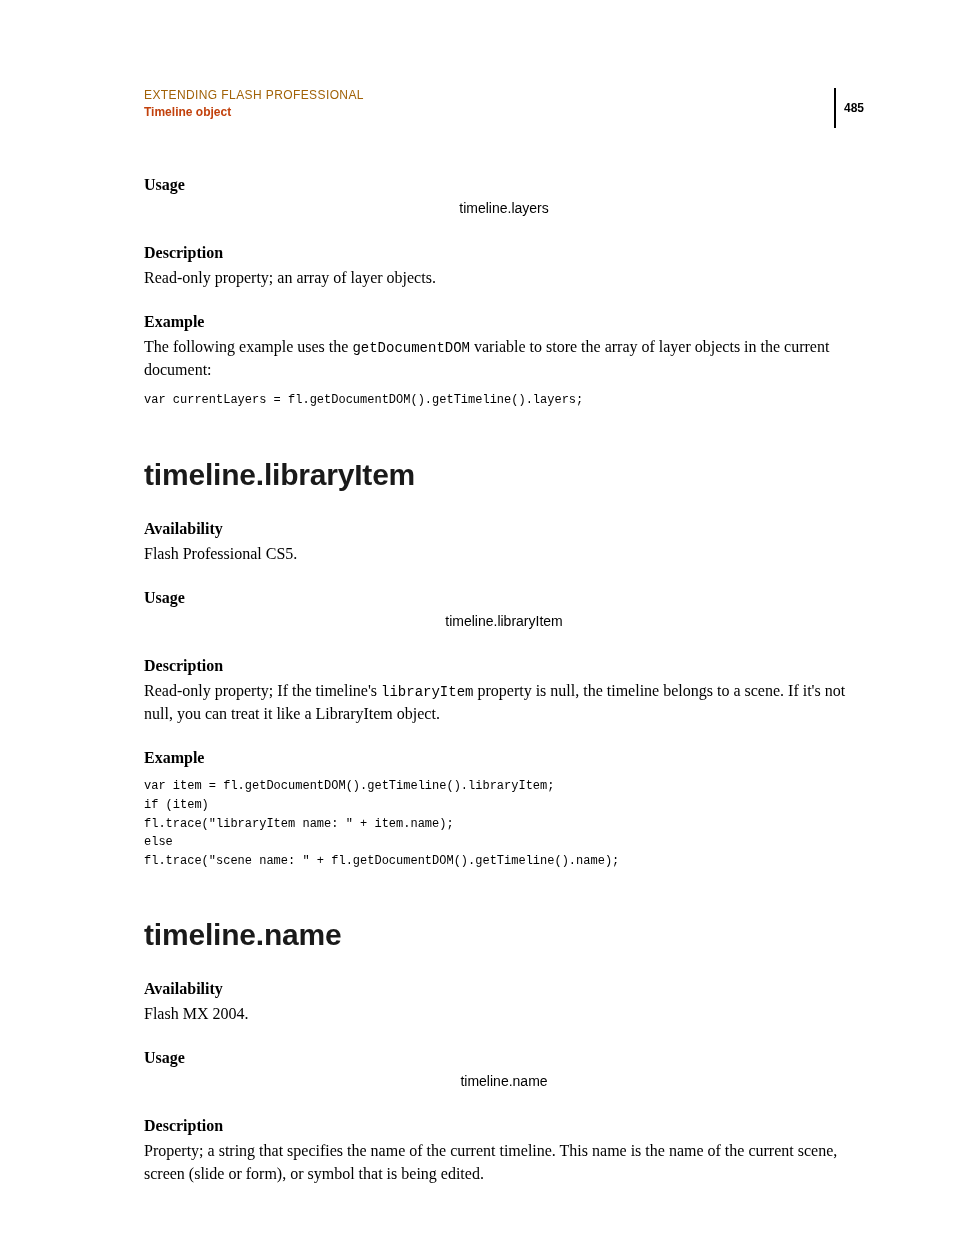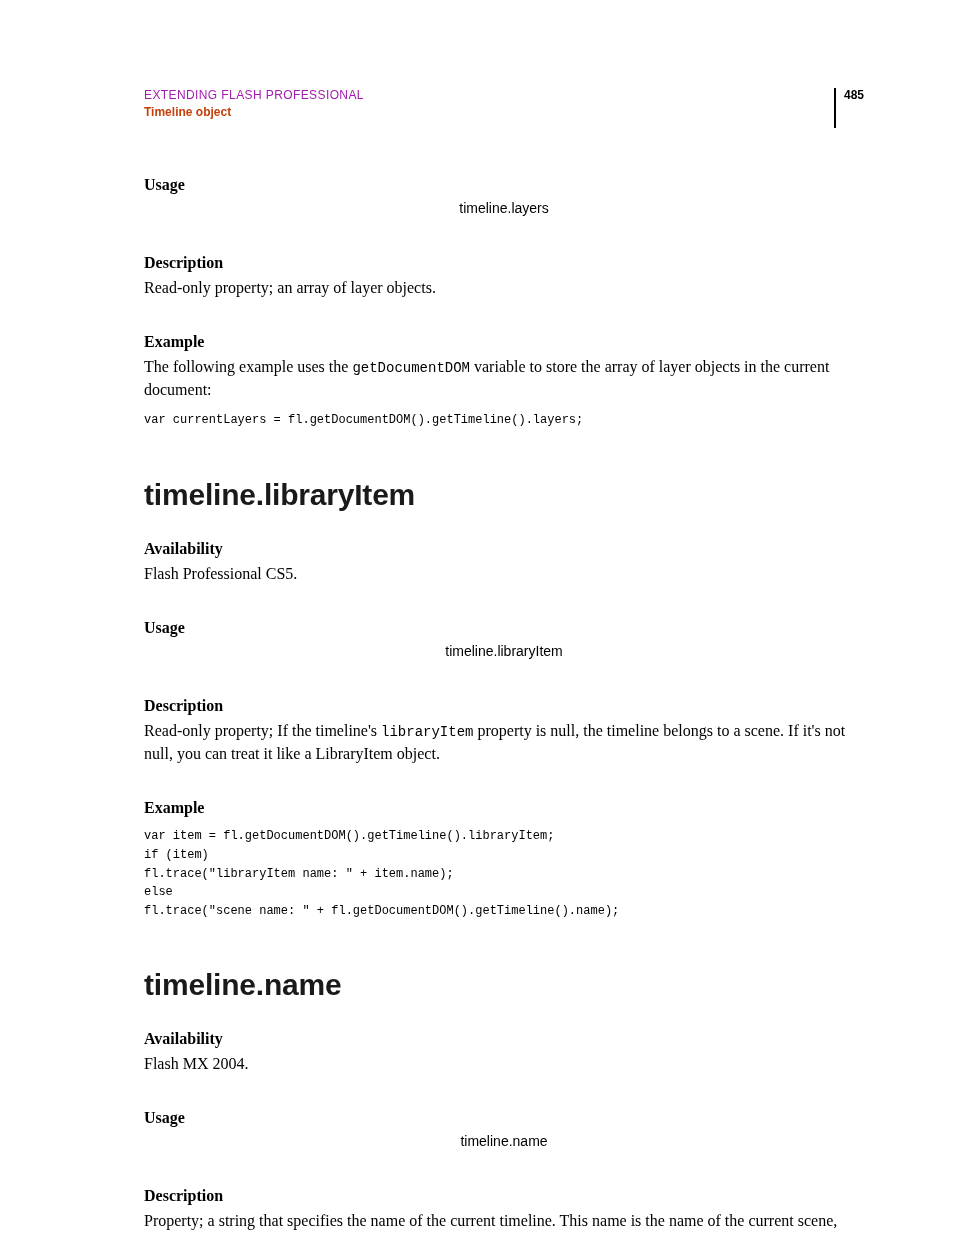--- a/index.html
+++ b/index.html
@@ -14,50 +14,50 @@
     display: flex;
     justify-content: space-between;
     align-items: flex-start;
     margin-bottom: 48px;
   }
   .header-left { flex: 1; }
   .header-title {
     font-family: "Myriad Pro", "Segoe UI", Arial, sans-serif;
     font-size: 12px;
     letter-spacing: 0.4px;
-    color: #a21caf;
+    color: #a16207;
     margin-bottom: 3px;
   }
   .header-sub {
     font-family: "Myriad Pro", "Segoe UI", Arial, sans-serif;
     font-size: 12px;
     font-weight: 700;
     color: #c2410c;
   }
   .page-number-wrap {
     display: flex;
-    align-items: flex-start;
+    align-items: center;
   }
   .page-rule {
     width: 2px;
     height: 40px;
     background: #000;
     margin-right: 8px;
   }
   .page-number {
     font-family: "Myriad Pro", "Segoe UI", Arial, sans-serif;
     font-size: 12px;
     font-weight: 700;
     color: #000;
     padding-top: 0;
   }
   .label {
     font-weight: 700;
     font-size: 16px;
-    margin-top: 34px;
+    margin-top: 24px;
     margin-bottom: 4px;
   }
   .label.first { margin-top: 0; }
   .body-text {
     font-size: 16px;
     line-height: 1.45;
   }
   .code {
     font-family: Liberation Sans, sans-serif;
     font-size: 14px;

